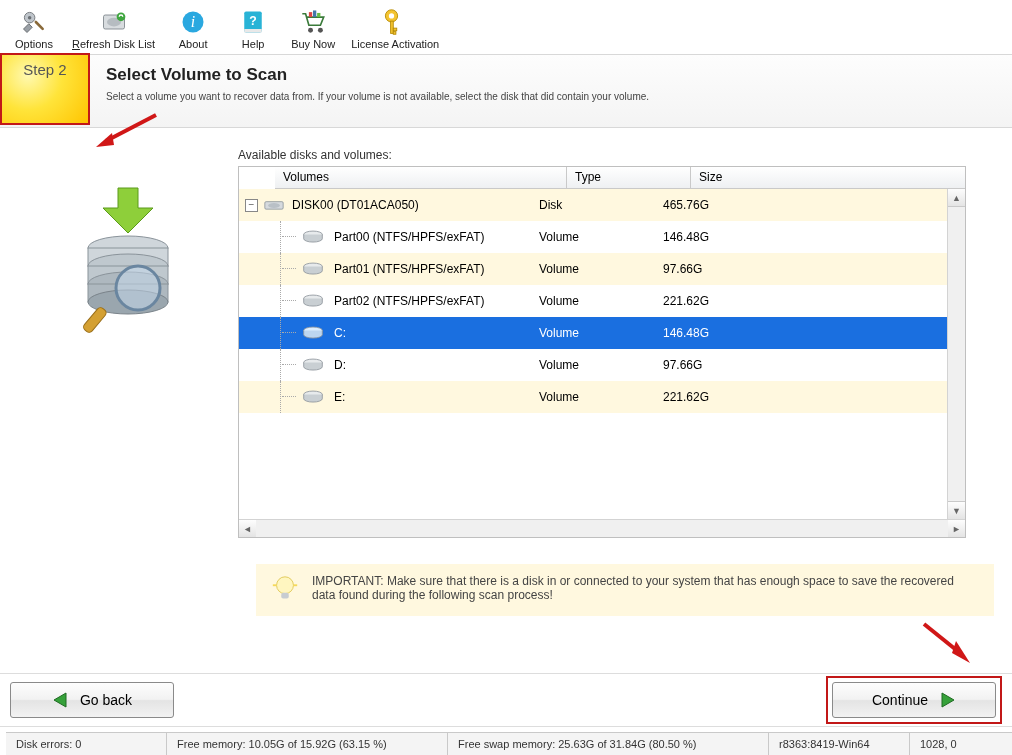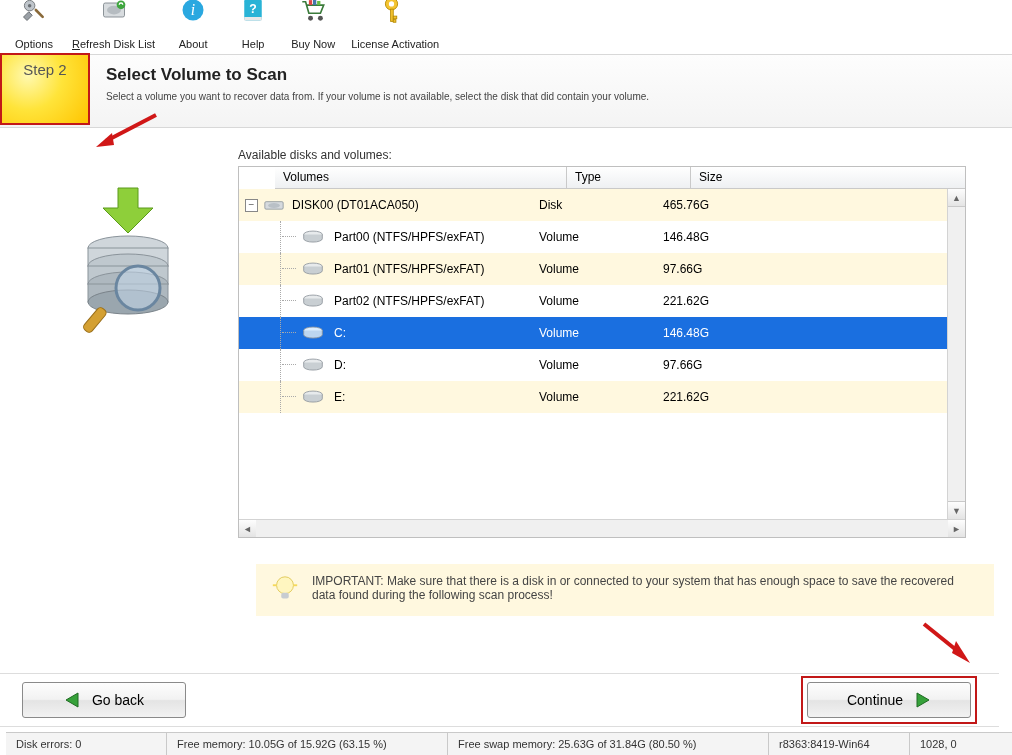--- a/index.html
+++ b/index.html
@@ -33,21 +33,21 @@
   .toolbar .tbtn .ticon {
     width: 28px;
     height: 28px;
     display: flex;
     align-items: center;
     justify-content: center;
   }
   .toolbar .tbtn .tlabel {
     font-size: 11px;
     color: #222;
-    margin-top: 14px;
+    margin-top: 2px;
     white-space: nowrap;
   }
   .u { text-decoration: underline; }
   
   .header-band {
     border-top: 1px solid #d8d8d8;
     border-bottom: 1px solid #d8d8d8;
     background: linear-gradient(#fdfdfd, #f4f4f4);
     display: flex;
     align-items: flex-start;
@@ -226,29 +226,29 @@
     align-items: flex-start;
     font-size: 12px;
     color: #444;
   }
   .note .bulb {
     width: 30px; height: 30px; margin-right: 12px; flex-shrink:0;
   }
   
   .btnrow {
     position: absolute;
-    left: 0; right: 13px;
+    left: 0; right: 0;
     bottom: 28px;
     height: 52px;
     border-top: 1px solid #ddd;
     border-bottom: 1px solid #ddd;
     display: flex;
     align-items: center;
     justify-content: space-between;
-    padding: 0 22px;
+    padding: 0 10px;
   }
   .bigbtn {
     width: 162px;
     height: 34px;
     border: 1px solid #8a8a8a;
     border-radius: 3px;
     background: linear-gradient(#fdfdfd 0%, #f2f2f2 48%, #e4e4e4 52%, #f2f2f2 100%);
     display: flex;
     align-items: center;
     justify-content: center;

